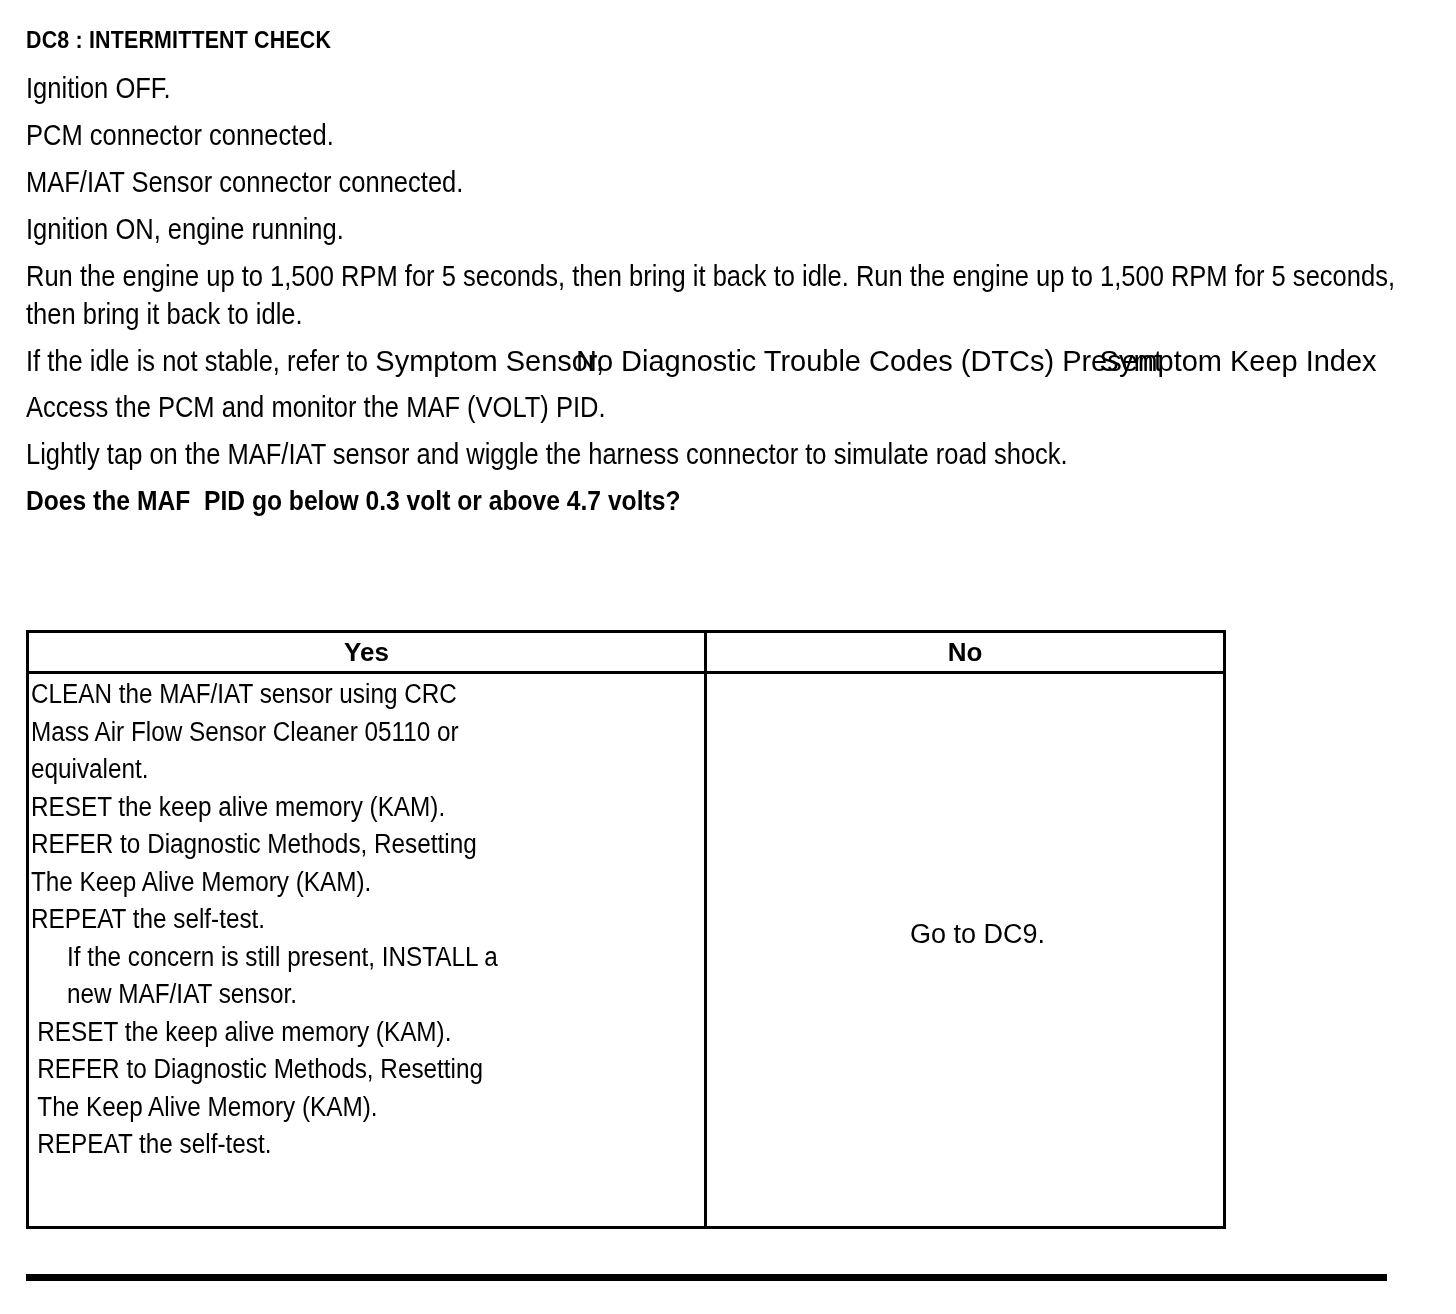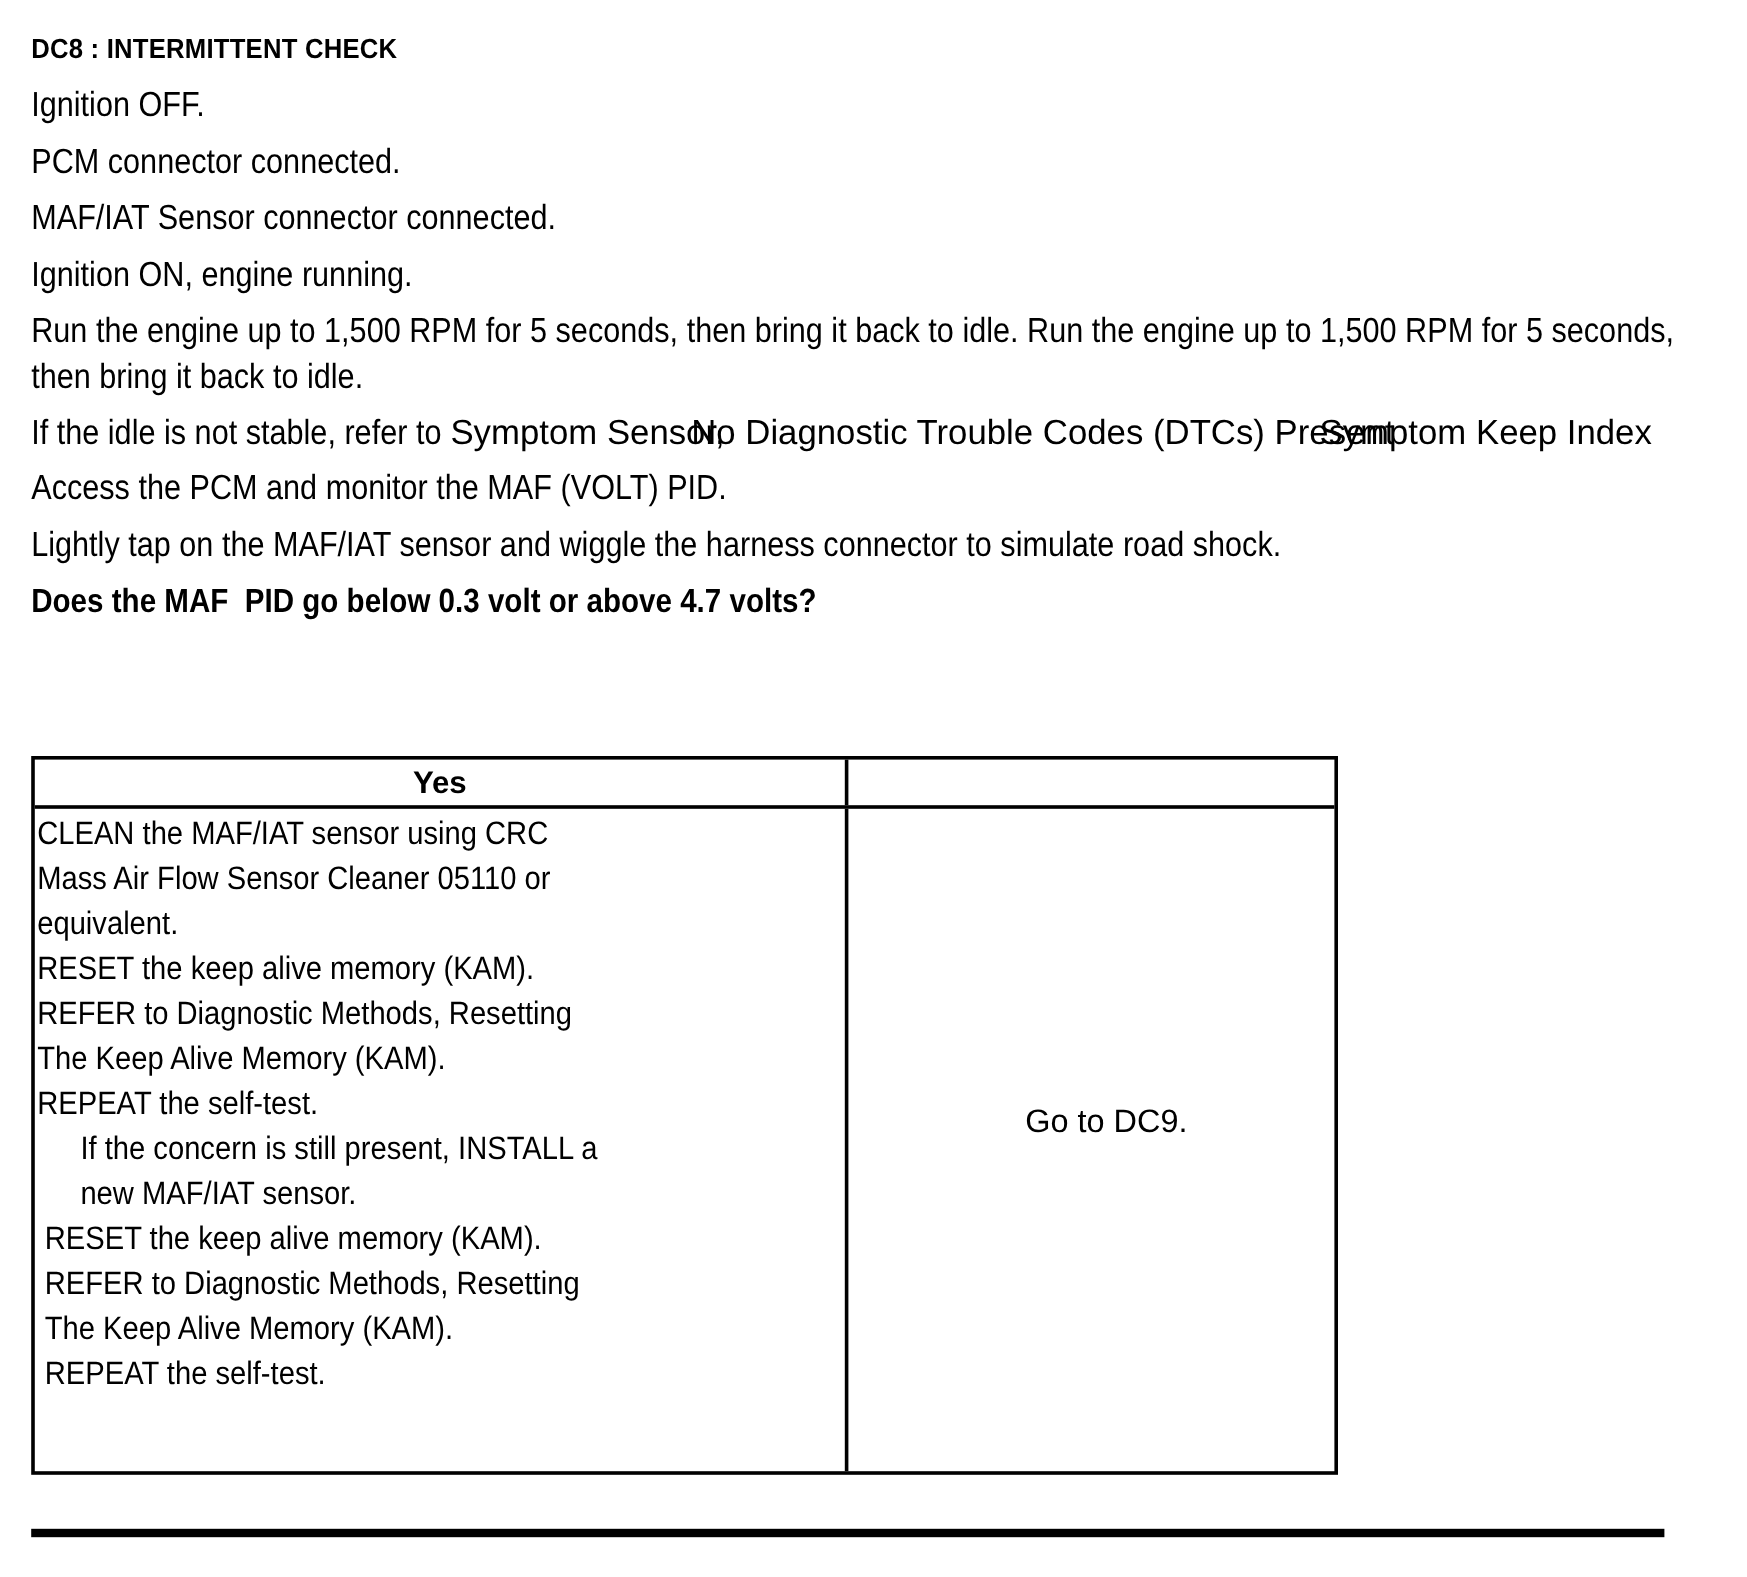--- a/index.html
+++ b/index.html
@@ -67,21 +67,21 @@
     transform-origin: left top;
     width: 113.6%;
     white-space: pre;
   }
 
   
   .decision-table {
     position: absolute;
     left: 26px;
     top: 619px;
-    width: 1089px;
+    width: 1200px;
     height: 599px;
     border: 3px solid #000;
     box-sizing: border-box;
     display: flex;
     flex-direction: column;
   }
   .table-head {
     display: flex;
     height: 38px;
     flex: 0 0 38px;
@@ -180,20 +180,21 @@
     <p class="step">Access the PCM and monitor the  MAF (VOLT) PID.</p>
     <p class="step">Lightly tap on the MAF/IAT sensor and wiggle the harness connector to simulate road shock.</p>
 
     <p class="question">Does the MAF  PID go below 0.3 volt or above 4.7 volts?</p>
   </div>
 
   <div class="decision-table">
 
     <div class="table-head">
       <div class="head-cell left">Yes</div>
+      <div class="head-cell right">No</div>
     </div>
 
     <div class="table-body">
       <div class="col-left">
         <div class="action-list">
           <div class="action-line">CLEAN the MAF/IAT sensor using CRC</div>
           <div class="action-line">Mass Air Flow Sensor Cleaner 05110 or</div>
           <div class="action-line">equivalent.</div>
           <div class="action-line">RESET the keep alive memory (KAM).</div>
           <div class="action-line">REFER to Diagnostic Methods,  Resetting</div>

